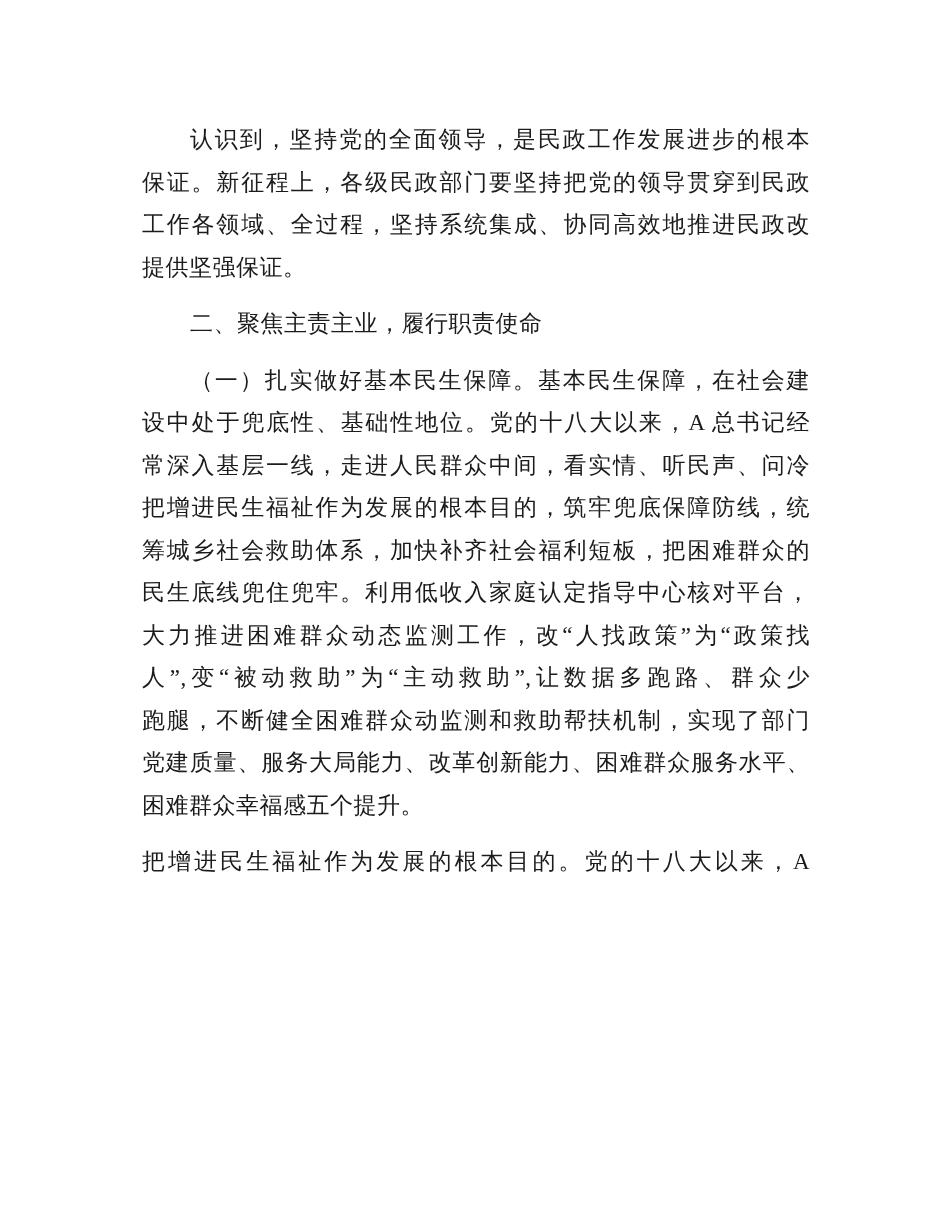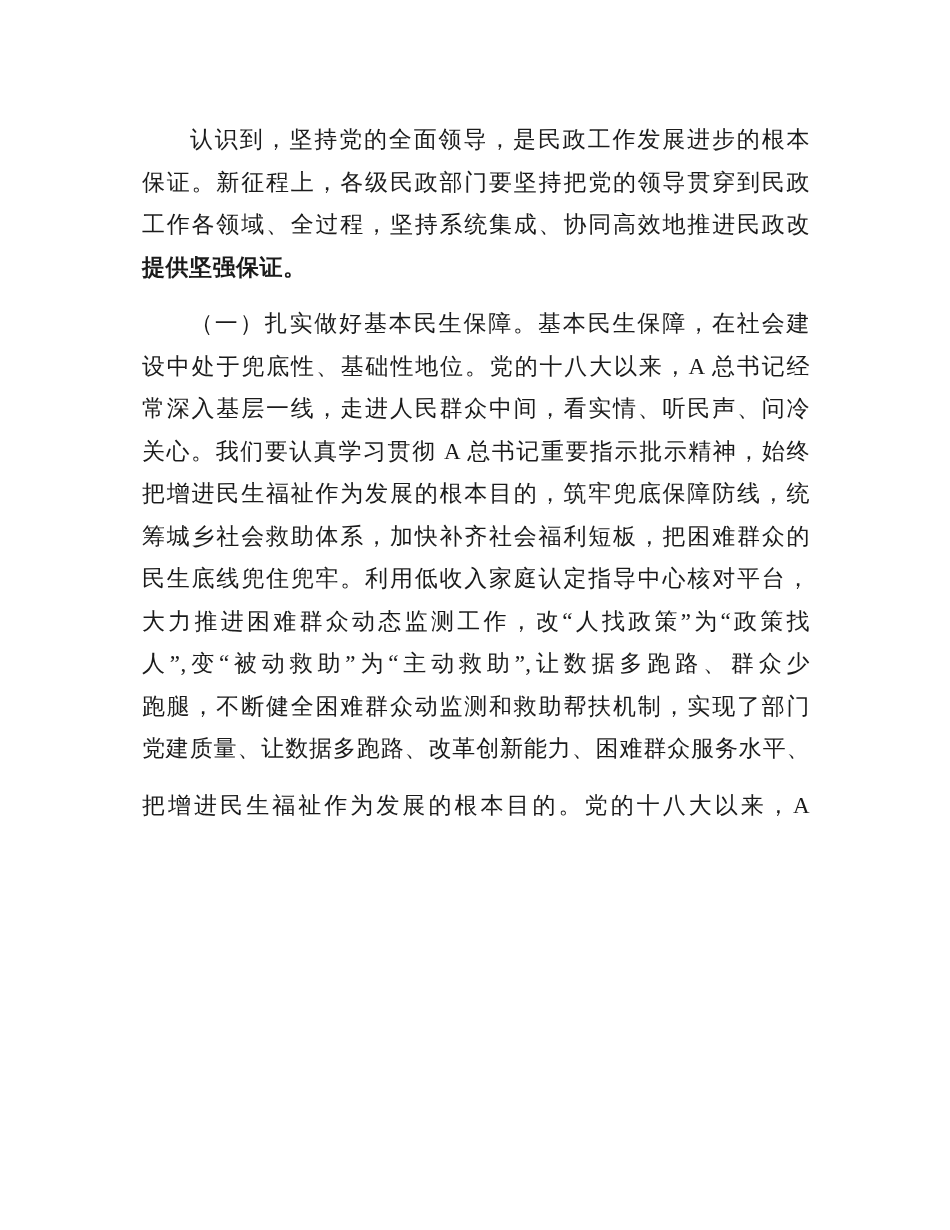--- a/index.html
+++ b/index.html
@@ -28,50 +28,52 @@
     color: #1b1b1b;
     letter-spacing: 0.5px;
   }
   .line {
     display: block;
     text-align: justify;
     text-align-last: justify;
   }
   .line.last {
     text-align-last: left;
-    font-weight: bold;
   }
   .line.indent {
     text-indent: 48px;
   }
 </style>
 </head>
 <body>
 
 <div class="page">
 
   <p class="para">
     <span class="line indent">认识到，坚持党的全面领导，是民政工作发展进步的根本</span>
     <span class="line">保证。新征程上，各级民政部门要坚持把党的领导贯穿到民政</span>
     <span class="line">工作各领域、全过程，坚持系统集成、协同高效地推进民政改</span>
     <span class="line last">提供坚强保证。</span>
   </p>
 
+  <p class="para">
+    <span class="line last indent">二、聚焦主责主业，履行职责使命</span>
+  </p>
 
   <p class="para">
     <span class="line indent">（一）扎实做好基本民生保障。基本民生保障，在社会建</span>
     <span class="line">设中处于兜底性、基础性地位。党的十八大以来，A 总书记经</span>
     <span class="line">常深入基层一线，走进人民群众中间，看实情、听民声、问冷</span>
-    <span class="line">关心。我们要认真学习贯彻 A 总书记重要指示批示精神，始终</span>
     <span class="line">把增进民生福祉作为发展的根本目的，筑牢兜底保障防线，统</span>
     <span class="line">筹城乡社会救助体系，加快补齐社会福利短板，把困难群众的</span>
     <span class="line">民生底线兜住兜牢。利用低收入家庭认定指导中心核对平台，</span>
     <span class="line">大力推进困难群众动态监测工作，改“人找政策”为“政策找</span>
     <span class="line">人”,变“被动救助”为“主动救助”,让数据多跑路、群众少</span>
     <span class="line">跑腿，不断健全困难群众动监测和救助帮扶机制，实现了部门</span>
-    <span class="line">党建质量、让数据多跑路、改革创新能力、困难群众服务水平、</span>
+    <span class="line">党建质量、服务大局能力、改革创新能力、困难群众服务水平、</span>
+    <span class="line last">困难群众幸福感五个提升。</span>
   </p>
 
   <p class="para">
     <span class="line">把增进民生福祉作为发展的根本目的。党的十八大以来，A</span>
   </p>
 
 </div>
 
 </body></html>

